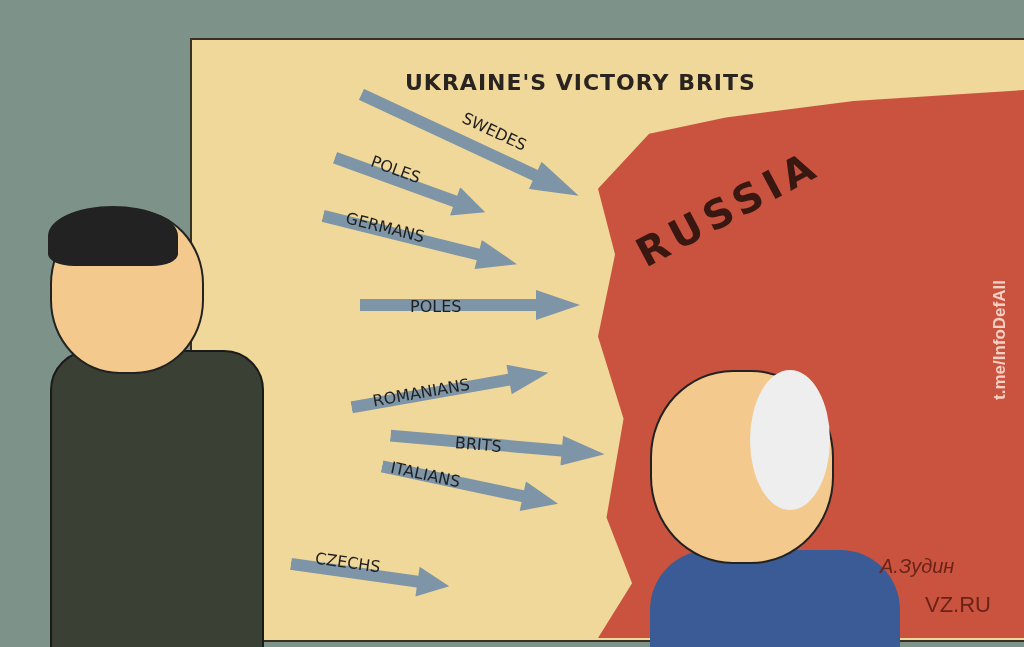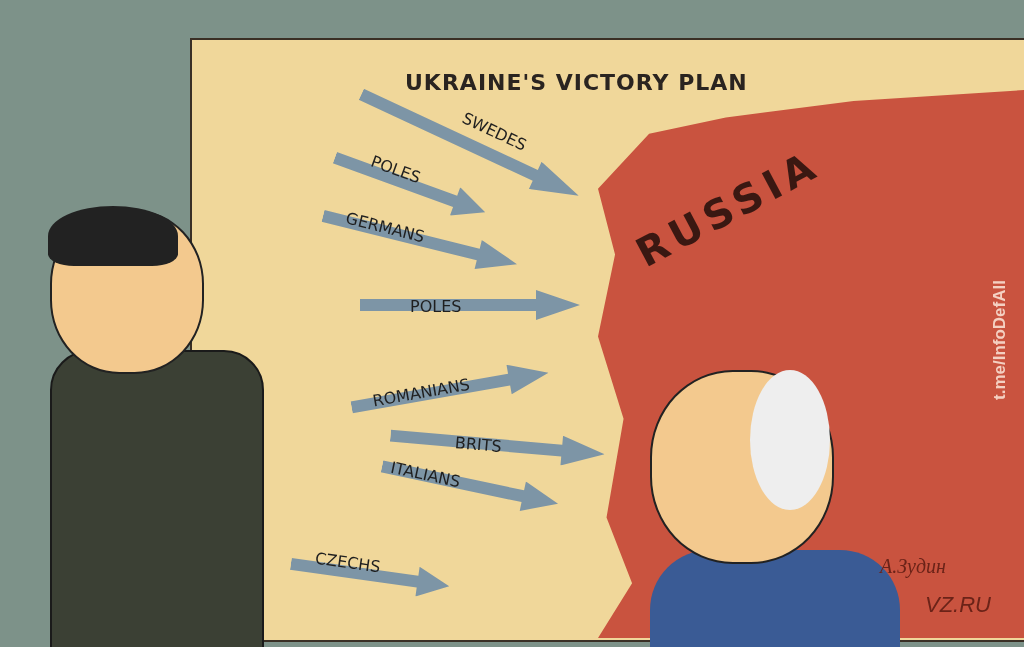--- a/index.html
+++ b/index.html
@@ -5,38 +5,38 @@
   html,body{margin:0;padding:0;}
   body{width:1024px;height:647px;overflow:hidden;background:#7d9289;position:relative;font-family:"Liberation Sans",sans-serif;}
   .wall{position:absolute;inset:0;background:#7d9289;}
   .map{position:absolute;left:190px;top:38px;width:834px;height:600px;background:#f0d79a;border:2px solid #3a2f25;border-right:none;}
   .title{position:absolute;left:405px;top:70px;font-family:"DejaVu Sans",sans-serif;font-weight:bold;font-size:22px;color:#2a2420;letter-spacing:1px;}
   .russia{position:absolute;left:598px;top:90px;width:426px;height:548px;background:#c9533f;clip-path:polygon(12% 8%,30% 5%,60% 2%,100% 0,100% 100%,0 100%,8% 90%,2% 78%,6% 60%,0 45%,4% 30%,0 18%);}
   .russia-label{position:absolute;left:650px;top:230px;font-family:"DejaVu Sans",sans-serif;font-weight:bold;font-size:40px;color:#3a1812;letter-spacing:6px;transform:rotate(-28deg);transform-origin:left bottom;}
   .arrow{position:absolute;height:30px;background:#7d95a6;clip-path:polygon(0 30%,80% 30%,80% 0,100% 50%,80% 100%,80% 70%,0 70%);}
   .arrow-label{position:absolute;font-family:"DejaVu Sans",sans-serif;font-size:16px;color:#1f1f1f;}
   .watermark{position:absolute;left:990px;top:400px;transform:rotate(-90deg);transform-origin:left top;color:#f4d0c2;font-size:17px;font-weight:bold;white-space:nowrap;}
-  .sig{position:absolute;left:880px;top:555px;color:#6b2318;font-family:Liberation Serif, serif;font-style:italic;font-size:20px;}
-  .site{position:absolute;left:925px;top:592px;color:#6b2318;font-size:22px;font-style:italic;}
+  .sig{position:absolute;left:880px;top:555px;color:#6b2318;font-family:Liberation Sans, sans-serif;font-style:italic;font-size:20px;}
+  .site{position:absolute;left:925px;top:592px;color:#6b2318;font-size:22px;}
   .man-left{position:absolute;left:30px;top:210px;width:230px;height:437px;}
   .head-l{position:absolute;left:20px;top:0;width:150px;height:160px;border-radius:45%;background:#f3c98e;border:2px solid #222;}
   .hair-l{position:absolute;left:18px;top:-4px;width:130px;height:60px;border-radius:50% 50% 20% 20%;background:#222;}
   .body-l{position:absolute;left:20px;top:140px;width:210px;height:300px;background:#3b4034;border-radius:40px 40px 0 0;border:2px solid #1a1a1a;}
   .man-right{position:absolute;left:640px;top:370px;width:260px;height:277px;}
   .head-r{position:absolute;left:10px;top:0;width:180px;height:190px;border-radius:45%;background:#f3c98e;border:2px solid #222;}
   .hair-r{position:absolute;left:110px;top:0;width:80px;height:140px;border-radius:50%;background:#eee;}
   .body-r{position:absolute;left:10px;top:180px;width:250px;height:110px;background:#3a5b95;border-radius:60px 60px 0 0;}
 </style>
 </head>
 <body>
 
 <div class="wall"></div>
 <div class="map"></div>
 <div class="russia"></div>
-<div class="title">UKRAINE'S VICTORY PLAN</div>
+<div class="title">UKRAINE'S VICTORY BRITS</div>
 <div class="russia-label">RUSSIA</div>
 
 <div id="arrows">
     <div class="arrow" style="left: 350px; top: 130px; width: 240px; transform: rotate(25deg);"></div>
     <div class="arrow-label" style="left: 460px; top: 122px; transform: rotate(25deg);">SWEDES</div>
     <div class="arrow" style="left: 330px; top: 170px; width: 160px; transform: rotate(20deg);"></div>
     <div class="arrow-label" style="left: 370px; top: 160px; transform: rotate(20deg);">POLES</div>
     <div class="arrow" style="left: 320px; top: 225px; width: 200px; transform: rotate(14deg);"></div>
     <div class="arrow-label" style="left: 345px; top: 218px; transform: rotate(14deg);">GERMANS</div>
     <div class="arrow" style="left: 360px; top: 290px; width: 220px; transform: rotate(0deg);"></div>

